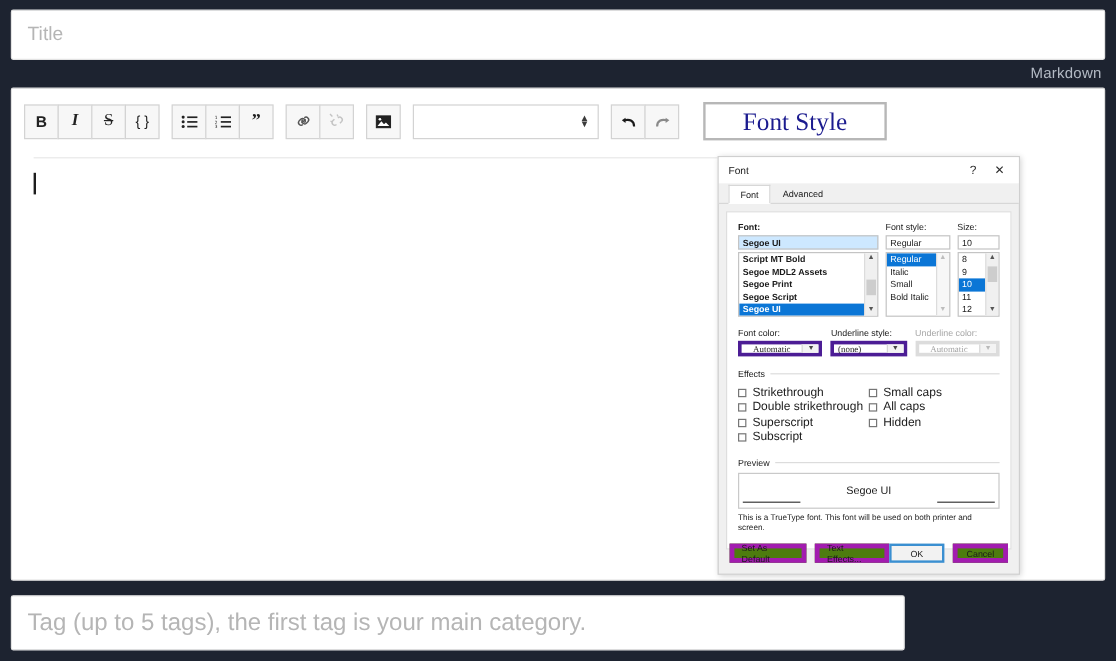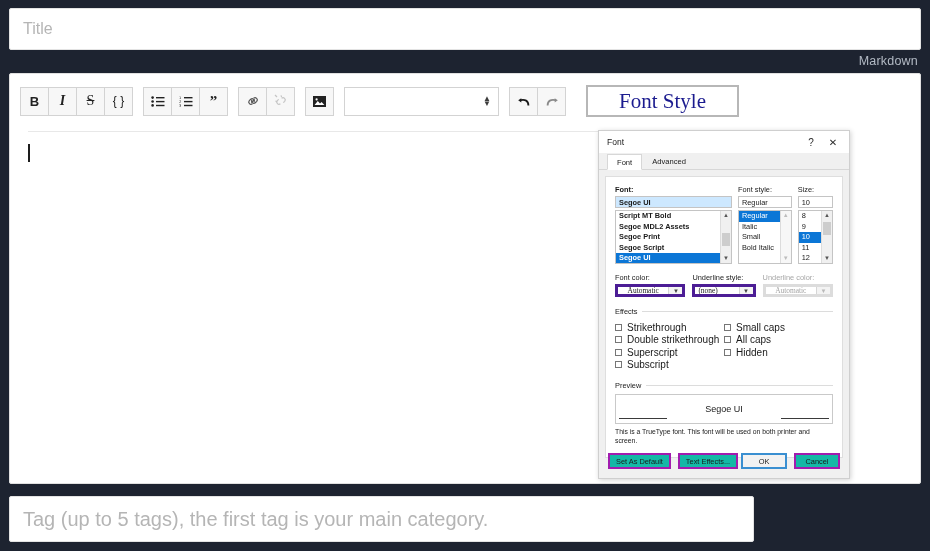--- a/index.html
+++ b/index.html
@@ -397,22 +397,22 @@
     height: 34px;
     display: flex;
     align-items: center;
     padding: 0 9px;
     box-sizing: border-box;
   }
   .fd-btn {
     height: 16px;
     min-width: 46px;
     padding: 0 6px;
-    background: #14b8a6;
-    border: 2px solid #a21caf;
+    background: #4d7c0f;
+    border: 4px solid #a21caf;
     font-size: 7.4px;
     display: flex;
     align-items: center;
     justify-content: center;
     box-sizing: border-box;
     cursor: pointer;
     color: #1a1a1a;
   }
   .fd-btn.primary { border: 2px solid #3a8fd1; background: #f2f2f2; }
   .fd-btn + .fd-btn { margin-left: 7px; }

